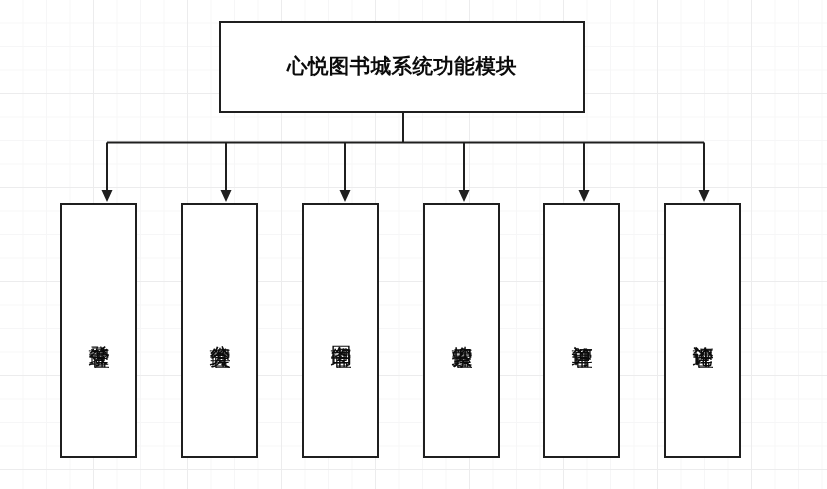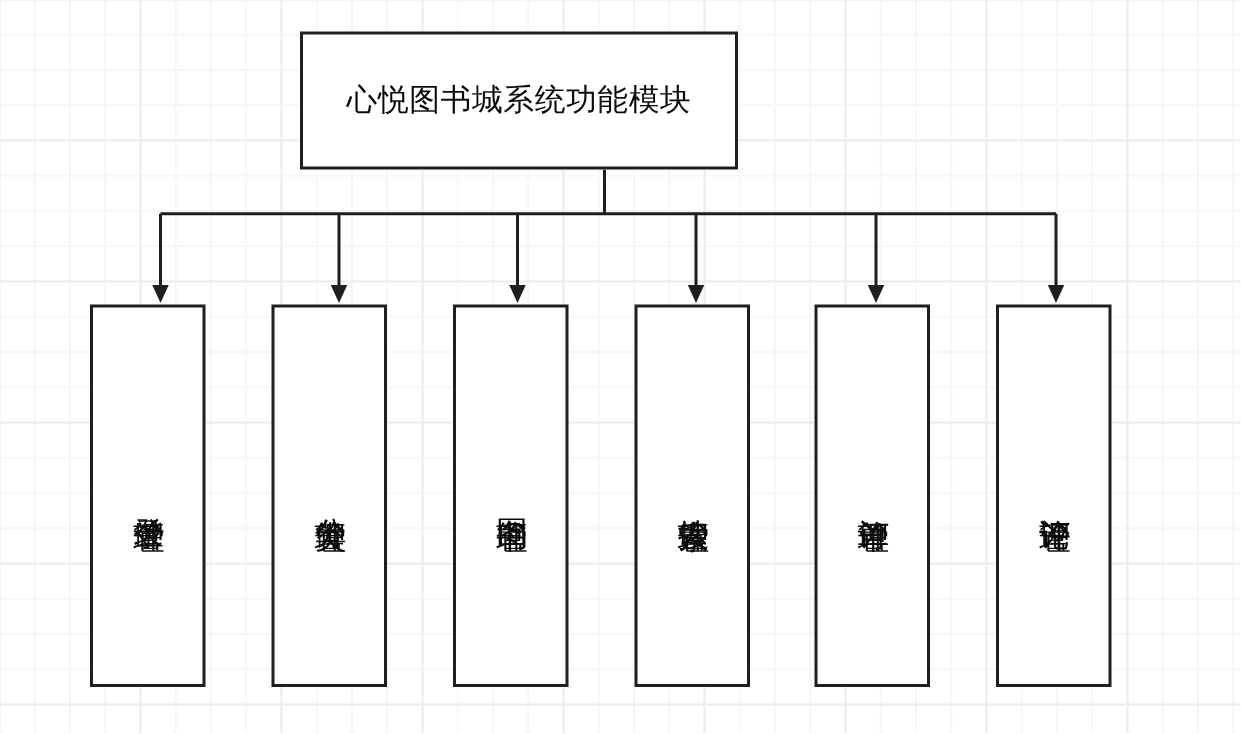--- a/index.html
+++ b/index.html
@@ -37,24 +37,25 @@
   .node {
     position: absolute;
     box-sizing: border-box;
     background: #ffffff;
     border: 2px solid #1f1f1f;
     display: flex;
     align-items: center;
     justify-content: center;
   }
   .node-root {
-    left: 200px;
+    left: 219px;
     top: 21px;
-    width: 292px;
+    width: 366px;
     height: 92px;
+    font-weight: bold;
   }
   .node-root .node-label {
     font-size: 20.5px;
     line-height: 1.15;
     color: #0b0b0b;
     letter-spacing: 0.4px;
     white-space: nowrap;
   }
   .node-leaf {
     top: 203px;

